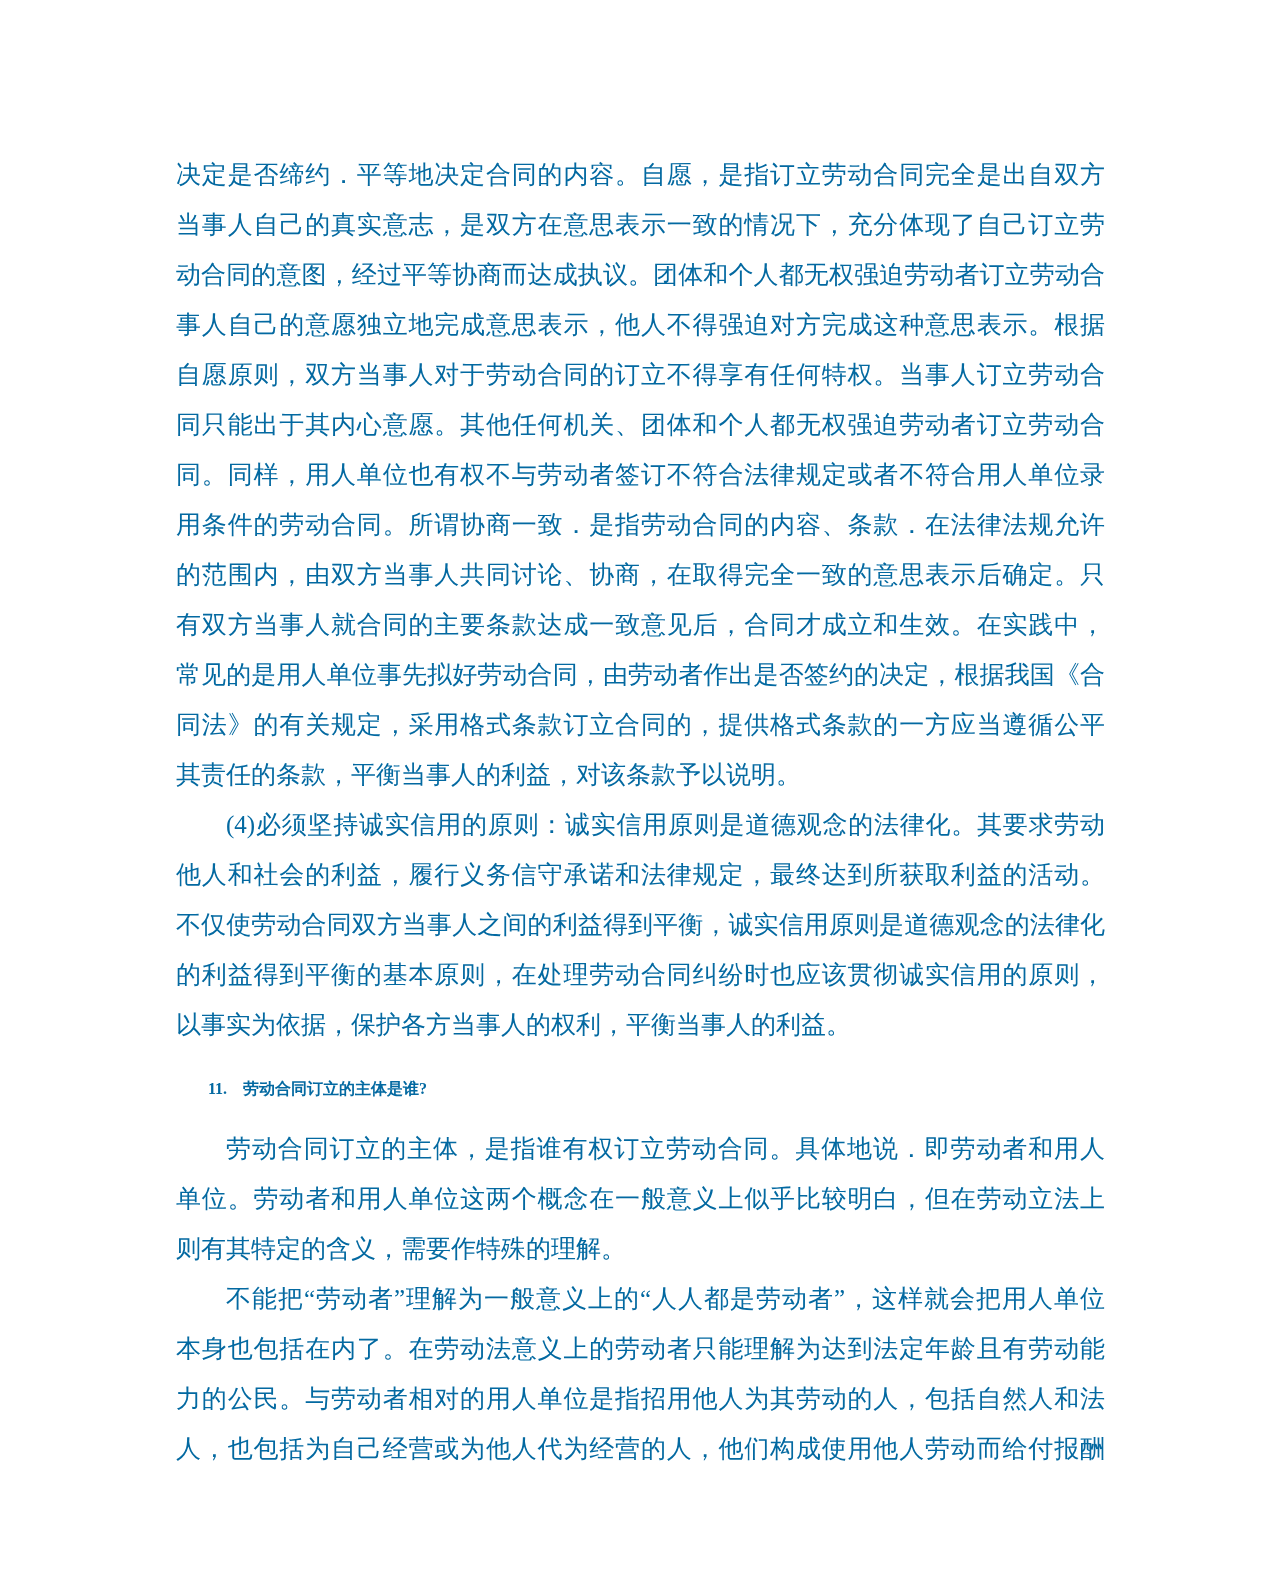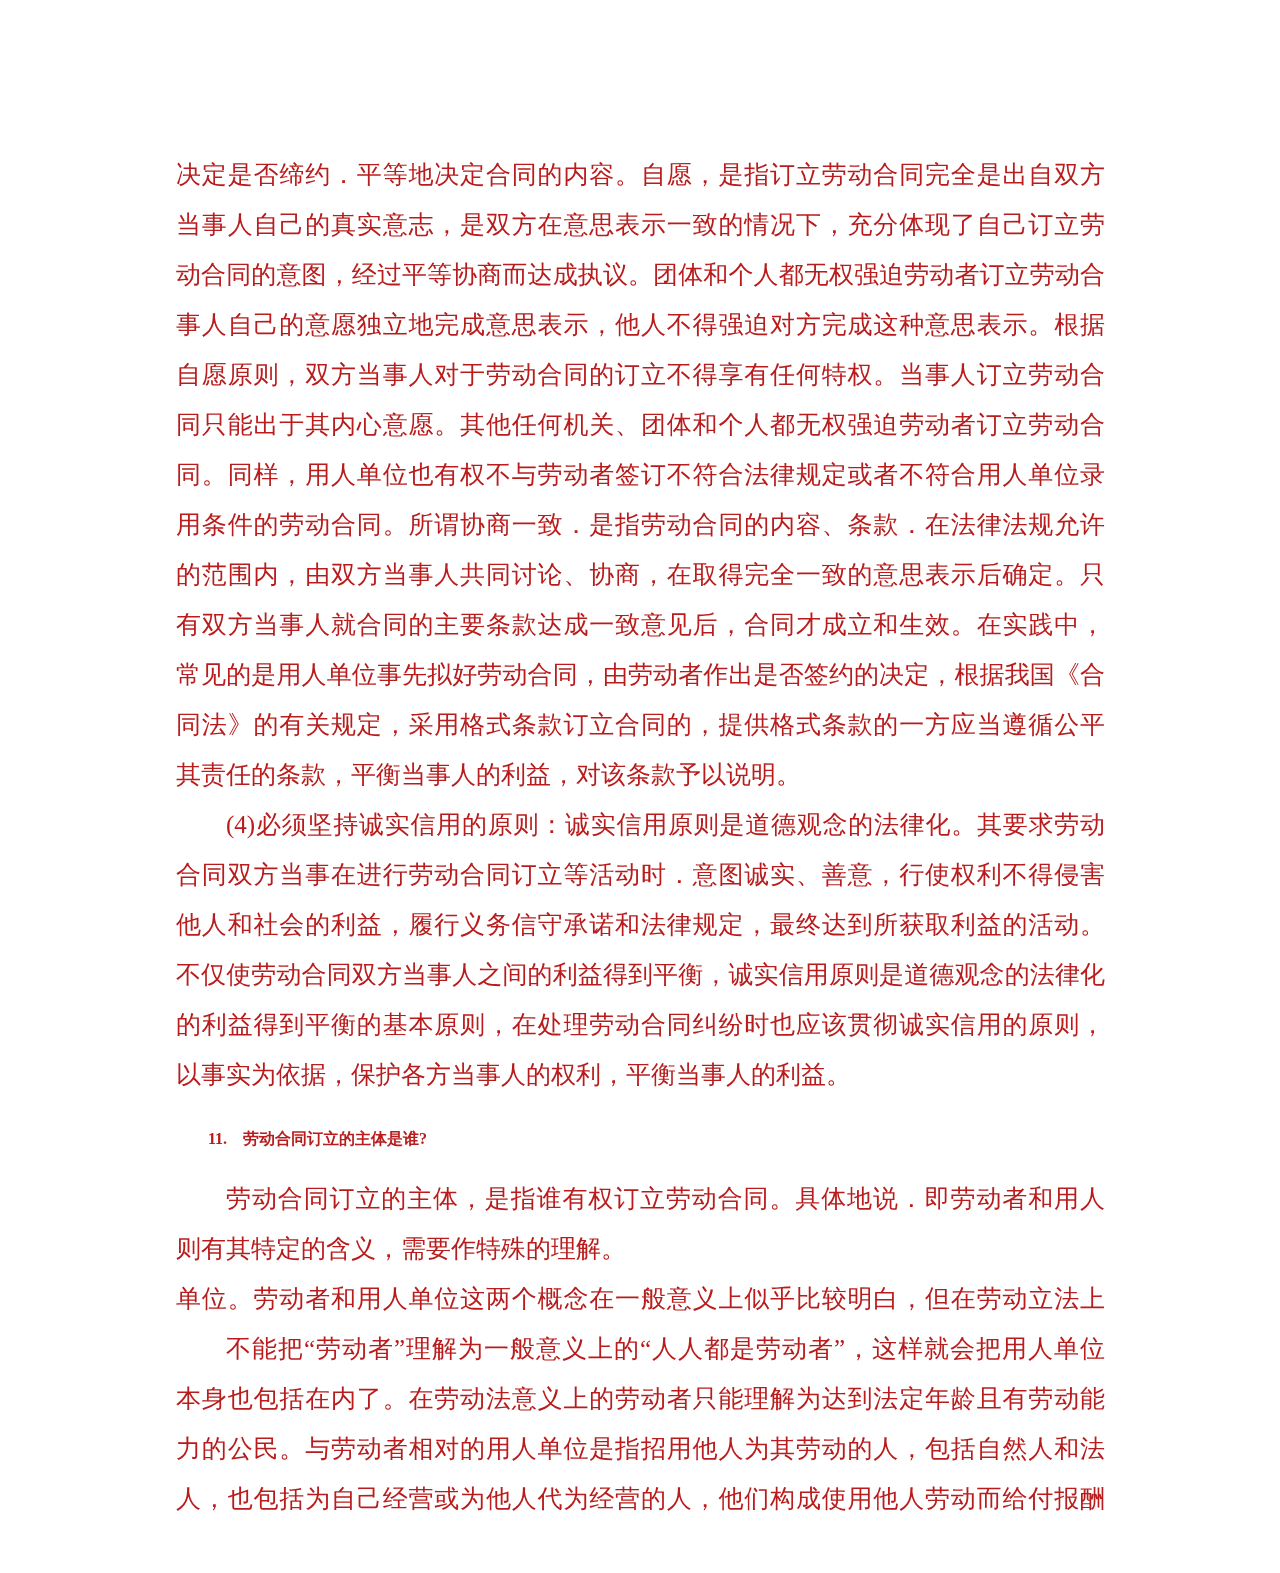--- a/index.html
+++ b/index.html
@@ -14,21 +14,21 @@
     background: #ffffff;
     overflow: hidden;
   }
   .text-column {
     position: absolute;
     left: 176px;
     top: 150px;
     width: 929px;
     font-family: "Liberation Serif", "DejaVu Serif", serif;
     font-size: 25px;
-    color: #b91c1c;
+    color: #0369a1;
   }
   .line {
     height: 50px;
     line-height: 50px;
     text-align: justify;
     text-align-last: justify;
     overflow: hidden;
   }
   .line.short {
     text-align-last: left;
@@ -62,31 +62,30 @@
     <div class="line">同只能出于其内心意愿。其他任何机关、团体和个人都无权强迫劳动者订立劳动合</div>
     <div class="line">同。同样，用人单位也有权不与劳动者签订不符合法律规定或者不符合用人单位录</div>
     <div class="line">用条件的劳动合同。所谓协商一致．是指劳动合同的内容、条款．在法律法规允许</div>
     <div class="line">的范围内，由双方当事人共同讨论、协商，在取得完全一致的意思表示后确定。只</div>
     <div class="line">有双方当事人就合同的主要条款达成一致意见后，合同才成立和生效。在实践中，</div>
     <div class="line">常见的是用人单位事先拟好劳动合同，由劳动者作出是否签约的决定，根据我国《合</div>
     <div class="line">同法》的有关规定，采用格式条款订立合同的，提供格式条款的一方应当遵循公平</div>
     <div class="line short">其责任的条款，平衡当事人的利益，对该条款予以说明。</div>
 
     <div class="line indent">(4)必须坚持诚实信用的原则：诚实信用原则是道德观念的法律化。其要求劳动</div>
-    <div class="line">合同双方当事在进行劳动合同订立等活动时．意图诚实、善意，行使权利不得侵害</div>
     <div class="line">他人和社会的利益，履行义务信守承诺和法律规定，最终达到所获取利益的活动。</div>
     <div class="line">不仅使劳动合同双方当事人之间的利益得到平衡，诚实信用原则是道德观念的法律化</div>
     <div class="line">的利益得到平衡的基本原则，在处理劳动合同纠纷时也应该贯彻诚实信用的原则，</div>
     <div class="line short">以事实为依据，保护各方当事人的权利，平衡当事人的利益。</div>
 
     <h2 class="heading">11.　劳动合同订立的主体是谁?</h2>
 
     <div class="line indent">劳动合同订立的主体，是指谁有权订立劳动合同。具体地说．即劳动者和用人</div>
+    <div class="line">单位。劳动者和用人单位这两个概念在一般意义上似乎比较明白，但在劳动立法上</div>
     <div class="line short">则有其特定的含义，需要作特殊的理解。</div>
-    <div class="line">单位。劳动者和用人单位这两个概念在一般意义上似乎比较明白，但在劳动立法上</div>
 
     <div class="line indent">不能把“劳动者”理解为一般意义上的“人人都是劳动者”，这样就会把用人单位</div>
     <div class="line">本身也包括在内了。在劳动法意义上的劳动者只能理解为达到法定年龄且有劳动能</div>
     <div class="line">力的公民。与劳动者相对的用人单位是指招用他人为其劳动的人，包括自然人和法</div>
     <div class="line">人，也包括为自己经营或为他人代为经营的人，他们构成使用他人劳动而给付报酬</div>
 
   </div>
 </div>
 
 </body></html>

